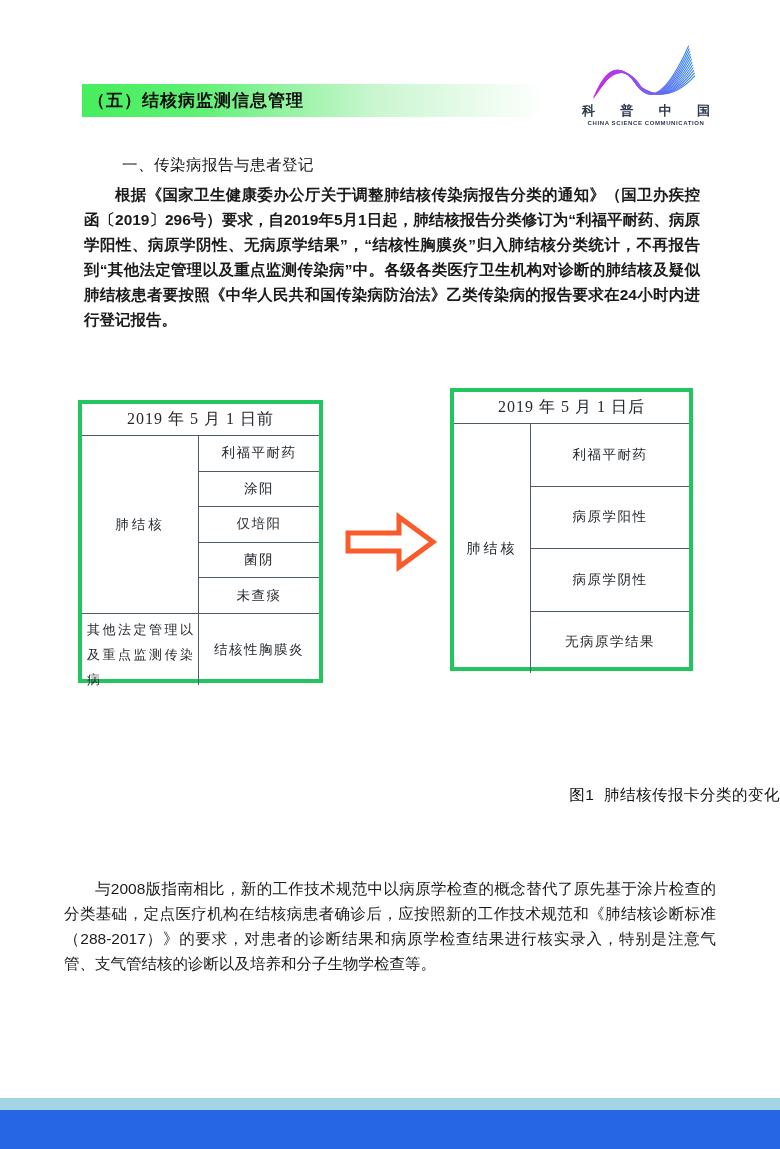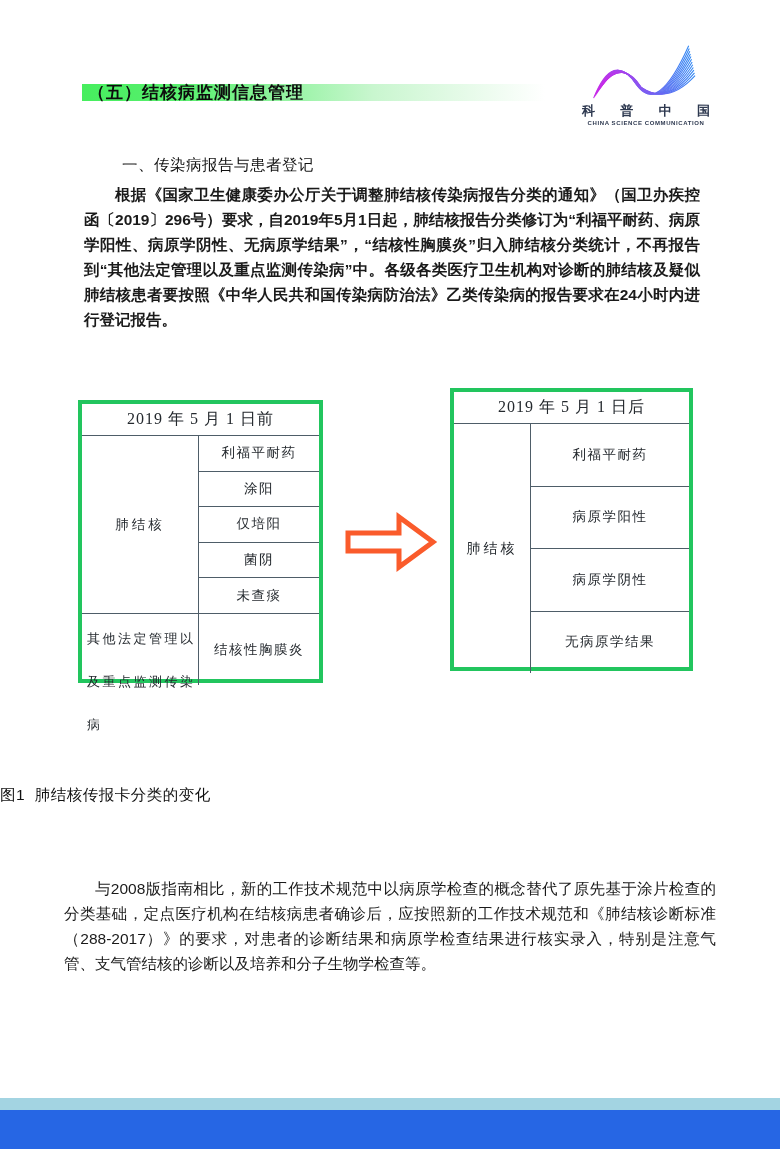--- a/index.html
+++ b/index.html
@@ -5,21 +5,21 @@
   * { margin:0; padding:0; box-sizing:border-box; }
   html,body { background:#fff; }
   .page {
     position:relative; width:780px; height:1149px; background:#ffffff;
     font-family:"Liberation Sans","DejaVu Sans",sans-serif; color:#1c1c1c;
     overflow:hidden; margin:0 auto;
   }
 
   
   .title-bar {
-    position:absolute; left:82px; top:84px; width:503px; height:17px;
+    position:absolute; left:82px; top:84px; width:503px; height:33px;
     background:linear-gradient(to right,#46ee5e 0%,#5df072 22%,#c9f6cf 58%,#ffffff 92%);
     display:flex; align-items:center;
   }
   .title-bar .title-text {
     font-size:17px; font-weight:bold; color:#0d0d0d; padding-left:6px; letter-spacing:1px;
     white-space:nowrap;
   }
   .logo {
     position:absolute; left:578px; top:38px; width:136px; text-align:center;
   }
@@ -68,35 +68,35 @@
     border-bottom:1px solid #4e5d68; font-size:13.5px; letter-spacing:1.5px;
   }
   .tbl-row:last-child { border-bottom:none; }
 
   .tbl-before { left:78px; top:400px; width:245px; height:283px; }
   .tbl-before .tbl-body { height:177px; }
   .tbl-before .tbl-left { width:117px; }
   .tbl-before .tbl-foot { display:flex; height:72px; border-top:1px solid #4e5d68; }
   .tbl-before .foot-left {
     width:117px; border-right:1px solid #4e5d68; font-size:13px; letter-spacing:1px;
-    line-height:43px; padding:3px 4px 0 5px; text-align:justify;
+    line-height:25px; padding:3px 4px 0 5px; text-align:justify;
   }
   .tbl-before .foot-right {
     flex:1; display:flex; align-items:center; justify-content:center; font-size:13.5px; letter-spacing:1.5px;
   }
 
   .tbl-after { left:450px; top:388px; width:243px; height:283px; }
   .tbl-after .tbl-body { height:249px; }
   .tbl-after .tbl-left { width:77px; font-size:14px; }
 
   .arrow-wrap { position:absolute; left:344px; top:512px; }
 
   .fig-caption {
-    position:absolute; left:0; top:785px; width:780px; text-align:left;
-    font-size:15.5px; color:#111; white-space:pre; letter-spacing:0.5px;
+    position:absolute; left:0; top:785px; width:780px; text-align:right;
+    font-size:15.5px; color:#111; white-space:pre; letter-spacing:0.5px;padding-left:24px;
   }
 
   
   .footer-light { position:absolute; left:0; top:1098px; width:780px; height:12px; background:#a3d4e2; }
   .footer-blue  { position:absolute; left:0; top:1110px; width:780px; height:39px; background:#2666e4; }
 </style>
 </head>
 <body>
 
 <div class="page">

